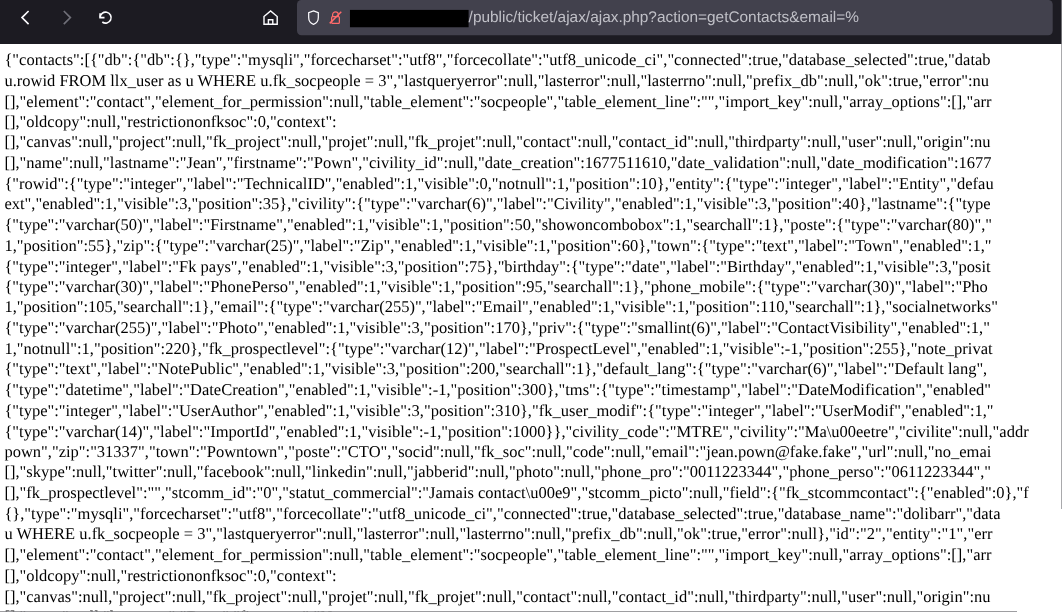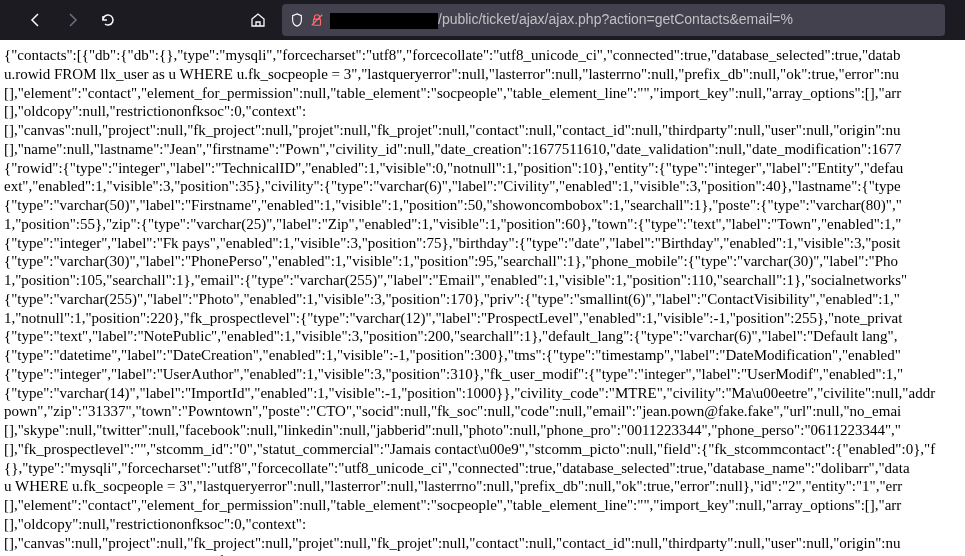--- a/index.html
+++ b/index.html
@@ -9,24 +9,23 @@
     }
     body {
       font-family: "Segoe UI", -apple-system, sans-serif;
       background: #1c1b22;
       width: 965px;
       height: 556px;
       overflow: hidden;
     }
     .toolbar {
       display: flex;
-      align-items: center;
       height: 40px;
       background: #1c1b22;
-      padding: 0 20px;
+      padding: 0 8px;
       gap: 4px;
     }
     .nav-btn {
       width: 32px;
       height: 32px;
       display: flex;
       align-items: center;
       justify-content: center;
       color: #fbfbfe;
       border-radius: 4px;

